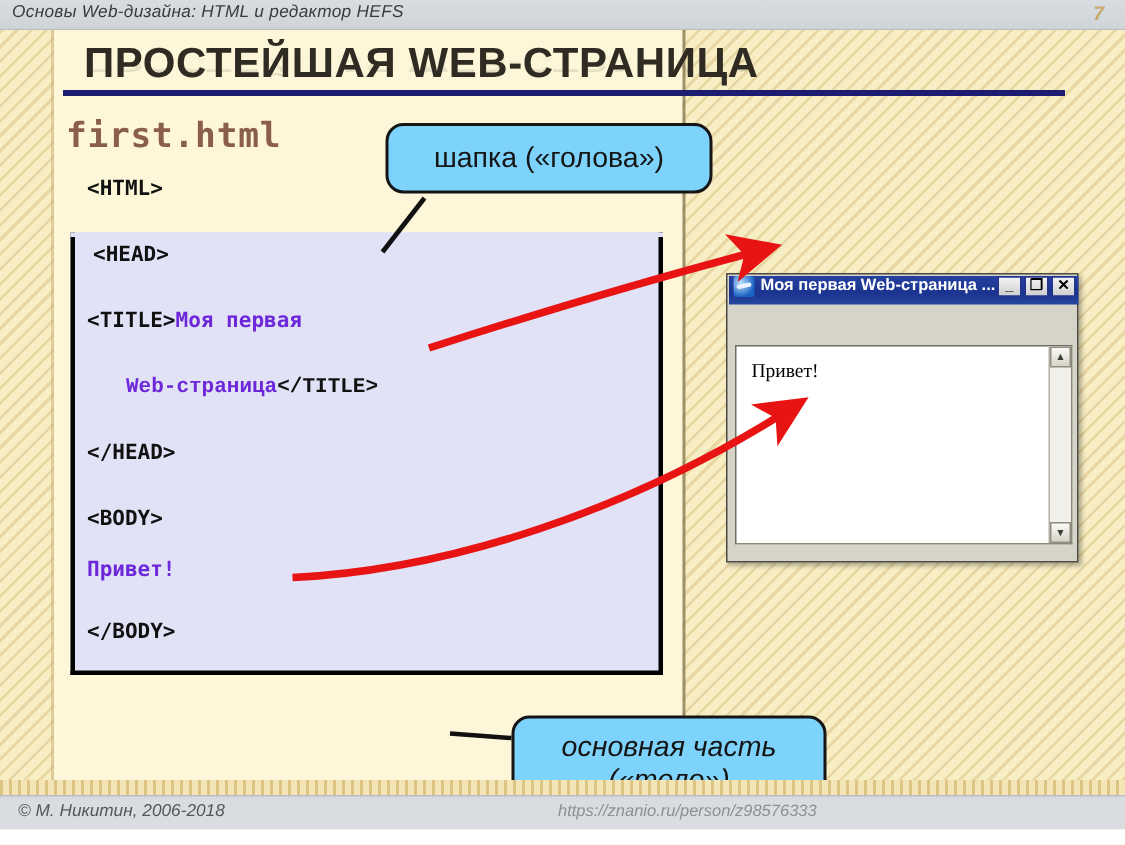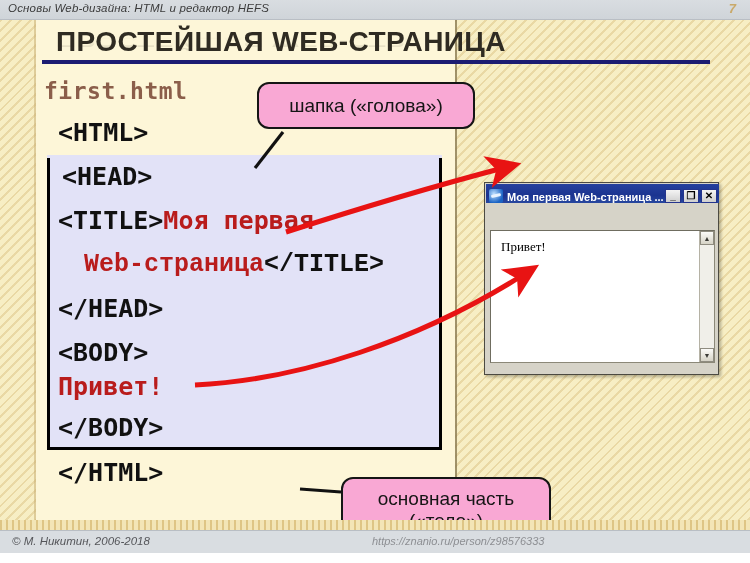--- a/index.html
+++ b/index.html
@@ -104,65 +104,66 @@
     border: 3px solid #000;
     border-top: none;
   }
   #code-box-topedge {
     position: absolute; left: 11px; top: 45px;
     width: 395px; height: 3px; background: #e2e2f7;
   }
   .code-line {
     position: absolute;
     font-family: "DejaVu Sans Mono", monospace;
-    font-size: 25px; font-weight: bold;
+    font-size: 14px; font-weight: bold;
     color: #111;
     white-space: pre;
     letter-spacing: 0px;
   }
-  .code-text { color: #b91c1c; }
+  .code-text { color: #6d28d9; }
 
   
   .callout {
     position: absolute;
-    background: #f9a8d4;
+    background: #7dd3fc;
     border: 2px solid #151515;
     border-radius: 12px;
     color: #151515;
     text-align: center;
     line-height: 1.15;
   }
   #callout-head {
     left: 257px; top: 82px;
     width: 218px; height: 47px;
     font-size: 19px;
     display: flex; align-items: center; justify-content: center;
   }
   #callout-body {
     left: 341px; top: 477px;
     width: 210px; height: 66px;
     font-size: 19px;
     display: flex; align-items: center; justify-content: center;
     flex-direction: column;
+    font-style: italic;
   }
   #callout-body span { display: block; }
 
   
   #browser {
     position: absolute; left: 484px; top: 182px;
     width: 235px; height: 193px;
     background: #d6d3c8;
     border: 1px solid #4c4a42;
     box-shadow: 2px 2px 3px rgba(0,0,0,.28);
   }
   #browser-titlebar {
     position: absolute; left: 1px; top: 1px;
     width: 233px; height: 19px;
     background: linear-gradient(#25409e, #1b3490 60%, #27479f);
-    display: flex; align-items: flex-end;
+    display: flex; align-items: flex-start;
     padding-left: 3px;
   }
   #browser-icon {
     width: 14px; height: 14px; flex: 0 0 14px;
     background: radial-gradient(circle at 35% 35%, #bfe0ff, #1a63c4 70%);
     border-radius: 2px;
     position: relative;
   }
   #browser-icon::after{
     content:""; position:absolute; left:2px; top:5px;
@@ -299,21 +300,20 @@
     <div id="code-box-topedge"></div>
 
     <div class="code-line" style="left:22px; top:8px;"><span>&lt;HTML&gt;</span></div>
     <div class="code-line" style="left:26px; top:52px;"><span>&lt;HEAD&gt;</span></div>
     <div class="code-line" style="left:22px; top:96px;"><span>&lt;TITLE&gt;</span><span class="code-text">Моя первая</span></div>
     <div class="code-line" style="left:48px; top:140px;font-family:Liberation Mono, monospace;"><span class="code-text">Web-страница</span><span>&lt;/TITLE&gt;</span></div>
     <div class="code-line" style="left:22px; top:184px;"><span>&lt;/HEAD&gt;</span></div>
     <div class="code-line" style="left:22px; top:228px;"><span>&lt;BODY&gt;</span></div>
     <div class="code-line" style="left:22px; top:262px;"><span class="code-text">Привет!</span></div>
     <div class="code-line" style="left:22px; top:303px;"><span>&lt;/BODY&gt;</span></div>
-    <div class="code-line" style="left:22px; top:348px;"><span>&lt;/HTML&gt;</span></div>
   </div>
 
   <div id="callout-head" class="callout">
     <span>шапка («голова»)</span>
   </div>
   <div id="callout-body" class="callout">
     <span>основная часть</span>
     <span>(«тело»)</span>
   </div>
 

